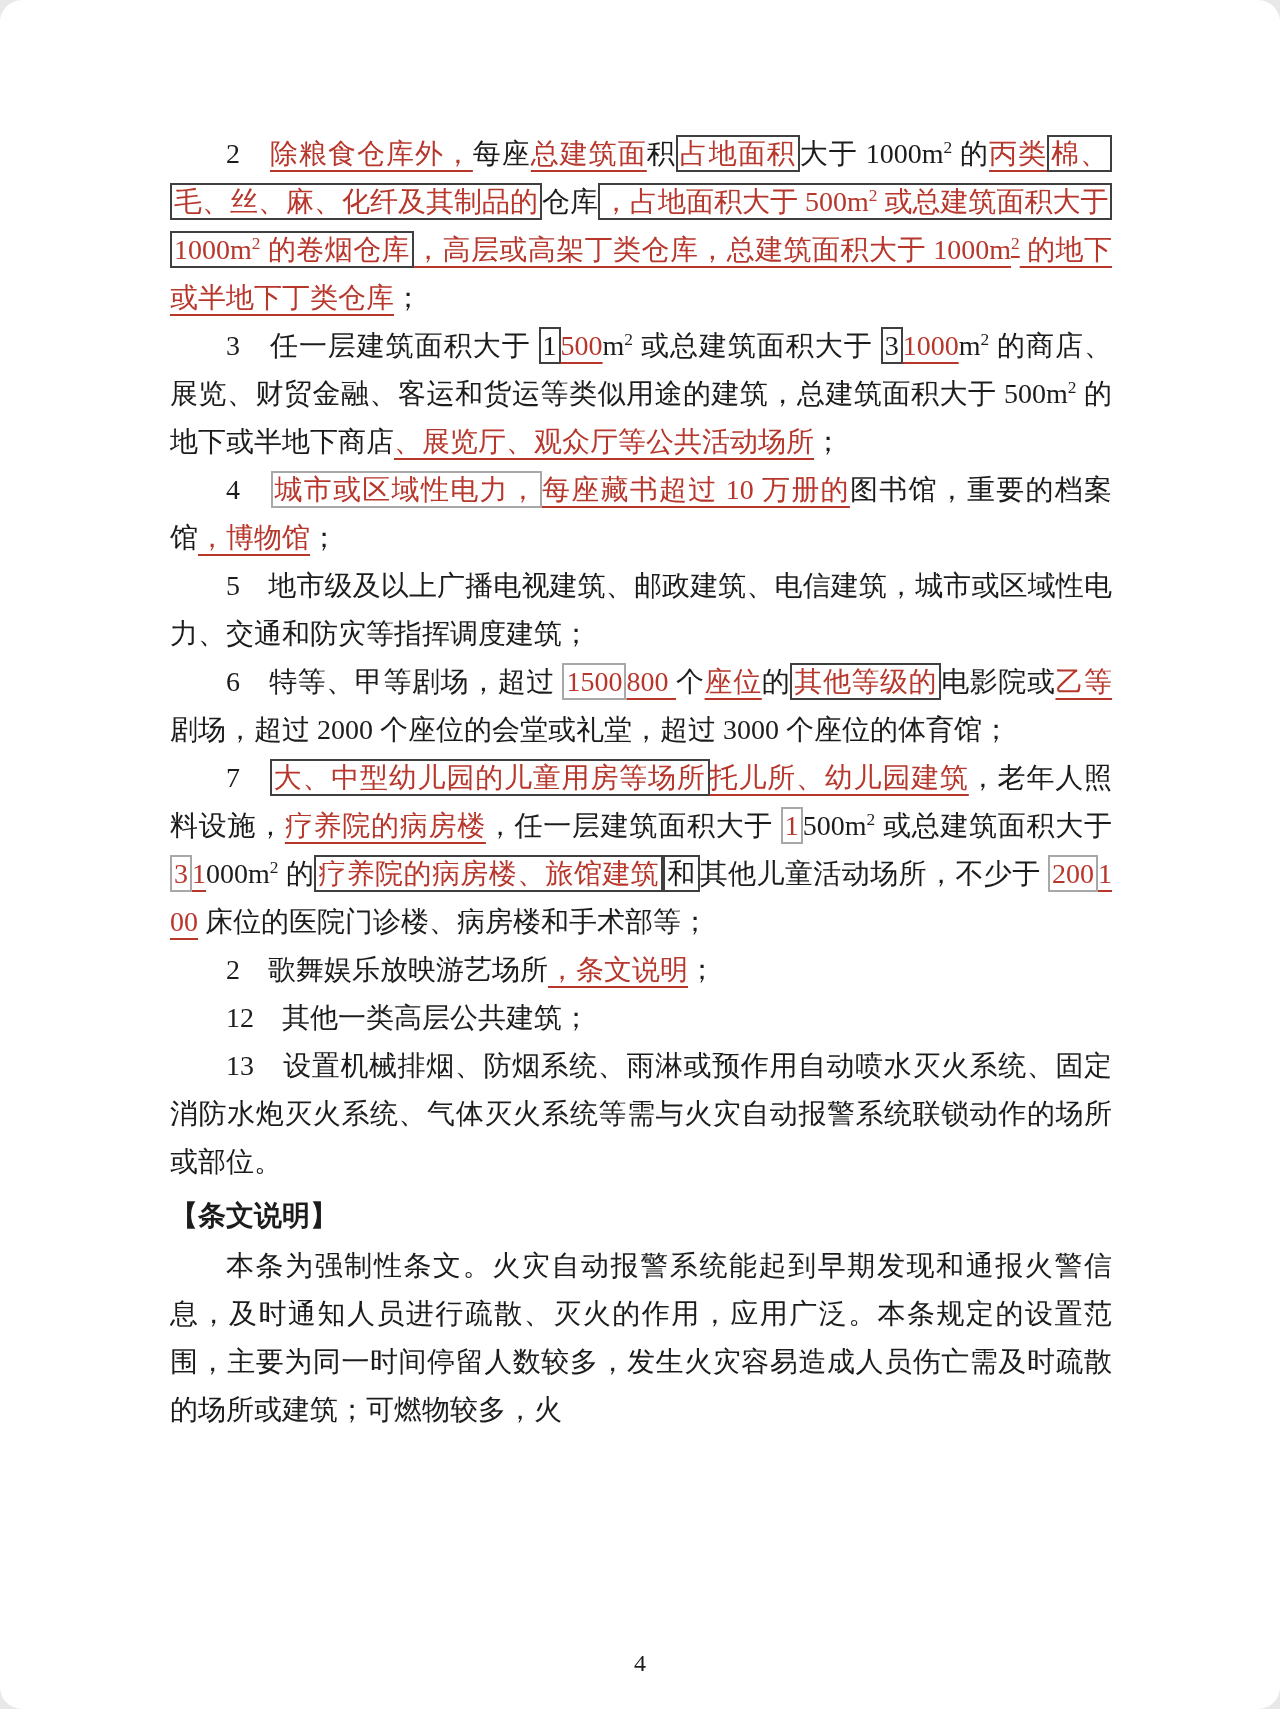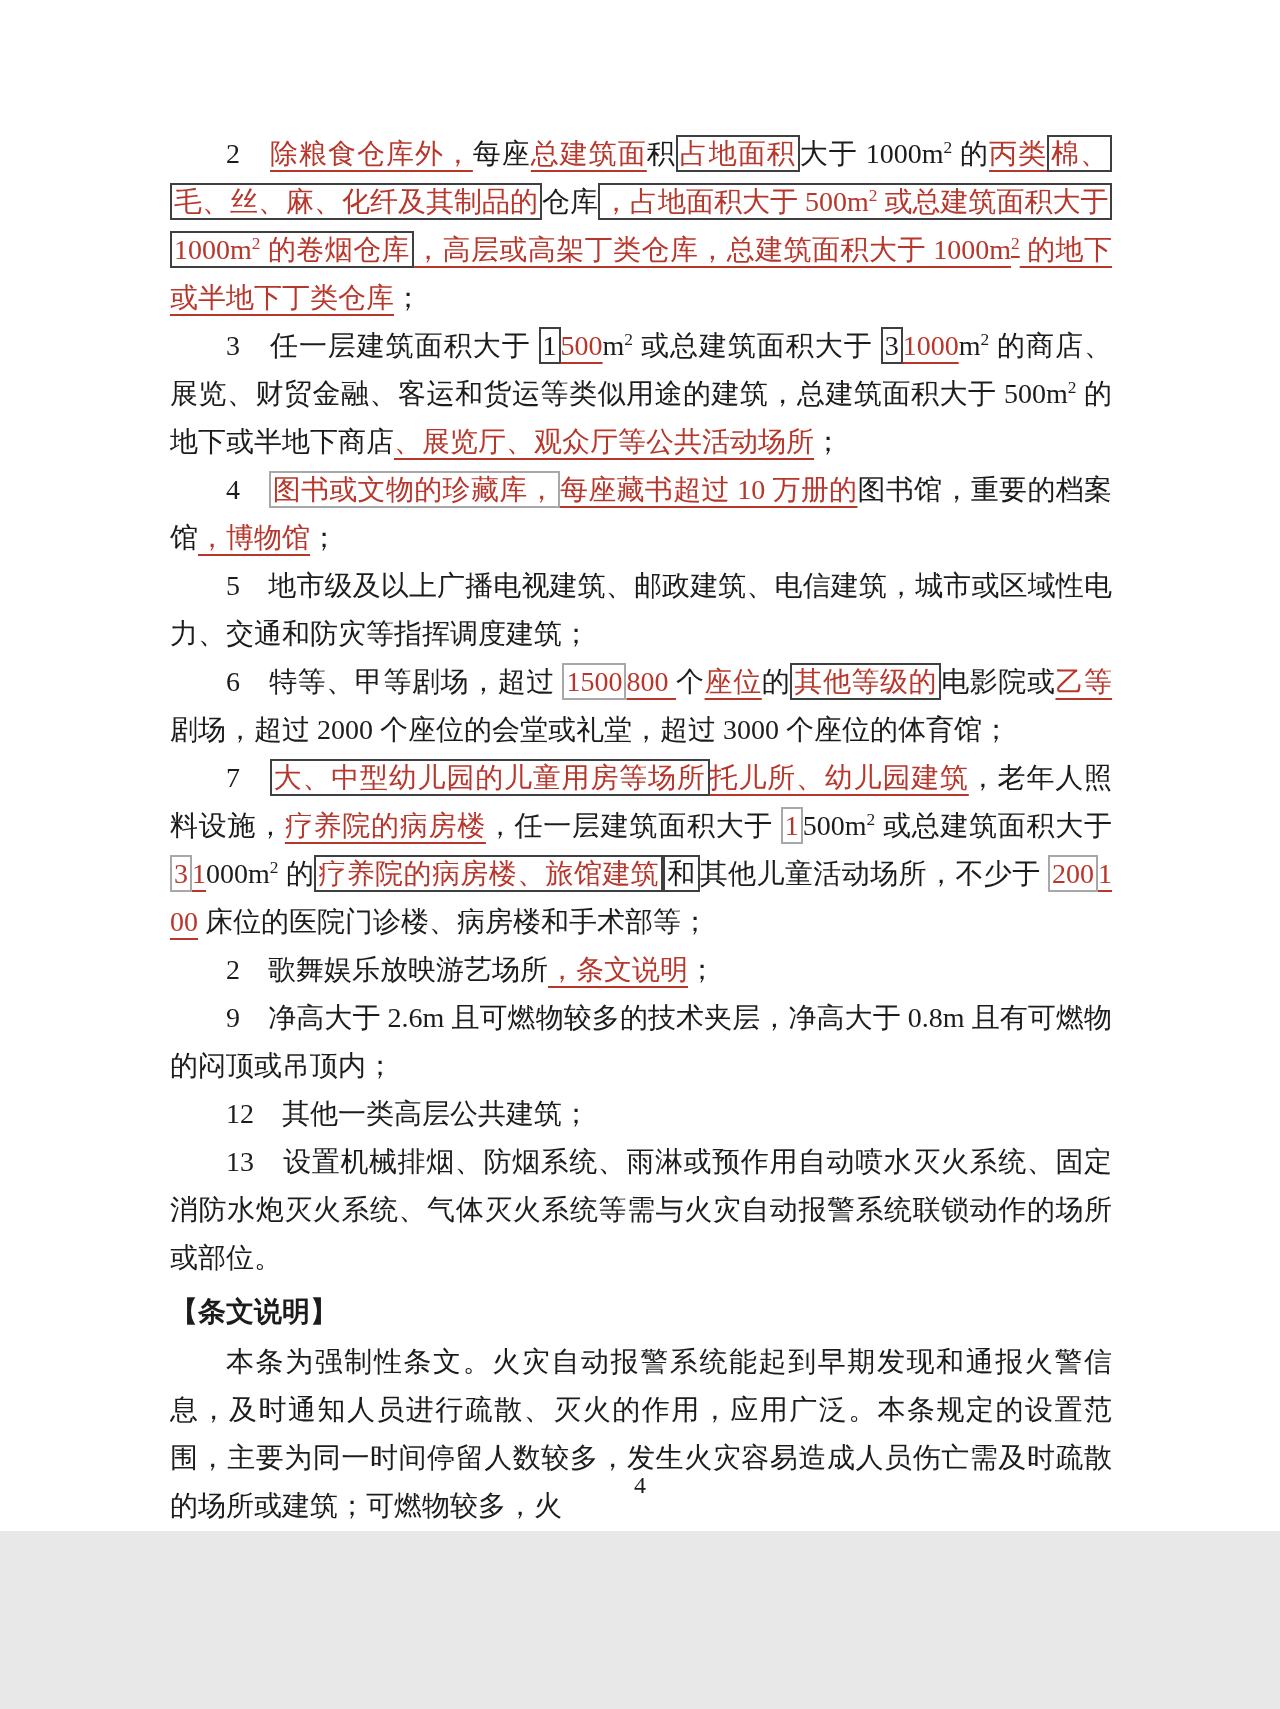--- a/index.html
+++ b/index.html
@@ -6,28 +6,29 @@
     --ink:#1c1c1c;
     --red:#b7372c;
     --box-dark:#3f3f3f;
     --box-light:#a8a8a8;
     --paper:#ffffff;
   }
   html,body{margin:0;padding:0;background:#e8e8e8;}
   .page{
     position:relative;
     width:1280px;
-    height:1531px;
+    height:1709px;
     margin:0 auto;
     background:var(--paper);
     box-sizing:border-box;
     padding:130px 168px 0 170px;
     font-family:"Liberation Serif","DejaVu Serif",serif;
     color:var(--ink);
     overflow:hidden;
+    border-radius:22px;
   }
   .para{
     margin:0;
     font-size:28px;
     line-height:48px;
     text-align:justify;
     text-indent:2em;
     word-break:break-all;
   }
   .para.note{
@@ -69,25 +70,24 @@
     color:var(--ink);
   }
 </style>
 </head>
 <body>
 
 <div class="page">
   <div>
       <p class="para item"><span class="t-plain">2　</span><span class="t-add">除粮食仓库外，</span><span class="t-plain">每座</span><span class="t-add">总建筑面</span><span class="t-plain">积</span><span class="boxed border-dark ink-red"><span>占地面积</span></span><span class="t-plain">大于 1000m</span><sup class="t-plain">2</sup><span class="t-plain"> 的</span><span class="t-add">丙类</span><span class="boxed border-dark ink-red"><span>棉、毛、丝、麻、化纤及其制品的</span></span><span class="t-plain">仓库</span><span class="boxed border-dark ink-red"><span>，占地面积大于 500m</span><sup>2</sup><span> 或总建筑面积大于 1000m</span><sup>2</sup><span> 的卷烟仓库</span></span><span class="t-add">，高层或高架丁类仓库，总建筑面积大于 1000m</span><sup class="t-add">2</sup><span class="t-add"> 的地下或半地下丁类仓库</span><span class="t-plain">；</span></p>
       <p class="para item"><span class="t-plain">3　任一层建筑面积大于 </span><span class="boxed border-dark ink-black"><span>1</span></span><span class="t-add">500</span><span class="t-plain">m</span><sup class="t-plain">2</sup><span class="t-plain"> 或总建筑面积大于 </span><span class="boxed border-dark ink-black"><span>3</span></span><span class="t-add">1000</span><span class="t-plain">m</span><sup class="t-plain">2</sup><span class="t-plain"> 的商店、展览、财贸金融、客运和货运等类似用途的建筑，总建筑面积大于 500m</span><sup class="t-plain">2</sup><span class="t-plain"> 的地下或半地下商店</span><span class="t-add">、展览厅、观众厅等公共活动场所</span><span class="t-plain">；</span></p>
-      <p class="para item"><span class="t-plain">4　</span><span class="boxed border-light ink-red"><span>图书或文物的珍藏库，</span></span><span class="t-add">每座藏书超过 10 万册的</span><span class="t-plain">图书馆，重要的档案馆</span><span class="t-add">，博物馆</span><span class="t-plain">；</span></p>
+      <p class="para item"><span class="t-plain">4　</span><span class="boxed border-light ink-red"><span>城市或区域性电力，</span></span><span class="t-add">每座藏书超过 10 万册的</span><span class="t-plain">图书馆，重要的档案馆</span><span class="t-add">，博物馆</span><span class="t-plain">；</span></p>
       <p class="para item"><span class="t-plain">5　地市级及以上广播电视建筑、邮政建筑、电信建筑，城市或区域性电力、交通和防灾等指挥调度建筑；</span></p>
       <p class="para item"><span class="t-plain">6　特等、甲等剧场，超过 </span><span class="boxed border-light ink-red"><span>1500</span></span><span class="t-add">800 </span><span class="t-plain">个</span><span class="t-add">座位</span><span class="t-plain">的</span><span class="boxed border-dark ink-red"><span>其他等级的</span></span><span class="t-plain">电影院或</span><span class="t-add">乙等</span><span class="t-plain">剧场，超过 2000 个座位的会堂或礼堂，超过 3000 个座位的体育馆；</span></p>
       <p class="para item"><span class="t-plain">7　</span><span class="boxed border-dark ink-red"><span>大、中型幼儿园的儿童用房等场所</span></span><span class="t-add">托儿所、幼儿园建筑</span><span class="t-plain">，老年人照料设施，</span><span class="t-add">疗养院的病房楼</span><span class="t-plain">，任一层建筑面积大于 </span><span class="boxed border-light ink-red"><span>1</span></span><span class="t-plain">500m</span><sup class="t-plain">2</sup><span class="t-plain"> 或总建筑面积大于 </span><span class="boxed border-light ink-red"><span>3</span></span><span class="t-add">1</span><span class="t-plain">000m</span><sup class="t-plain">2</sup><span class="t-plain"> 的</span><span class="boxed border-dark ink-red"><span>疗养院的病房楼、旅馆建筑</span></span><span class="boxed border-dark ink-black"><span>和</span></span><span class="t-plain">其他儿童活动场所，不少于 </span><span class="boxed border-light ink-red"><span>200</span></span><span class="t-add">100</span><span class="t-plain"> 床位的医院门诊楼、病房楼和手术部等；</span></p>
       <p class="para item"><span class="t-plain">2　歌舞娱乐放映游艺场所</span><span class="t-add">，条文说明</span><span class="t-plain">；</span></p>
-      <p class="para item"><span class="t-plain">9　净高大于 2.6m 且可燃物较多的技术夹层，净高大于 0.8m 且有可燃物的闷顶或吊顶内；</span></p>
       <p class="para item"><span class="t-plain">12　其他一类高层公共建筑；</span></p>
       <p class="para item"><span class="t-plain">13　设置机械排烟、防烟系统、雨淋或预作用自动喷水灭火系统、固定消防水炮灭火系统、气体灭火系统等需与火灾自动报警系统联锁动作的场所或部位。</span></p>
       <p class="para heading"><span class="t-plain">【条文说明】</span></p>
       <p class="para item"><span class="t-plain">本条为强制性条文。火灾自动报警系统能起到早期发现和通报火警信息，及时通知人员进行疏散、灭火的作用，应用广泛。本条规定的设置范围，主要为同一时间停留人数较多，发生火灾容易造成人员伤亡需及时疏散的场所或建筑；可燃物较多，火</span></p>
     </div>
   <div class="page-number">4</div>
 </div>
 
 </body></html>

